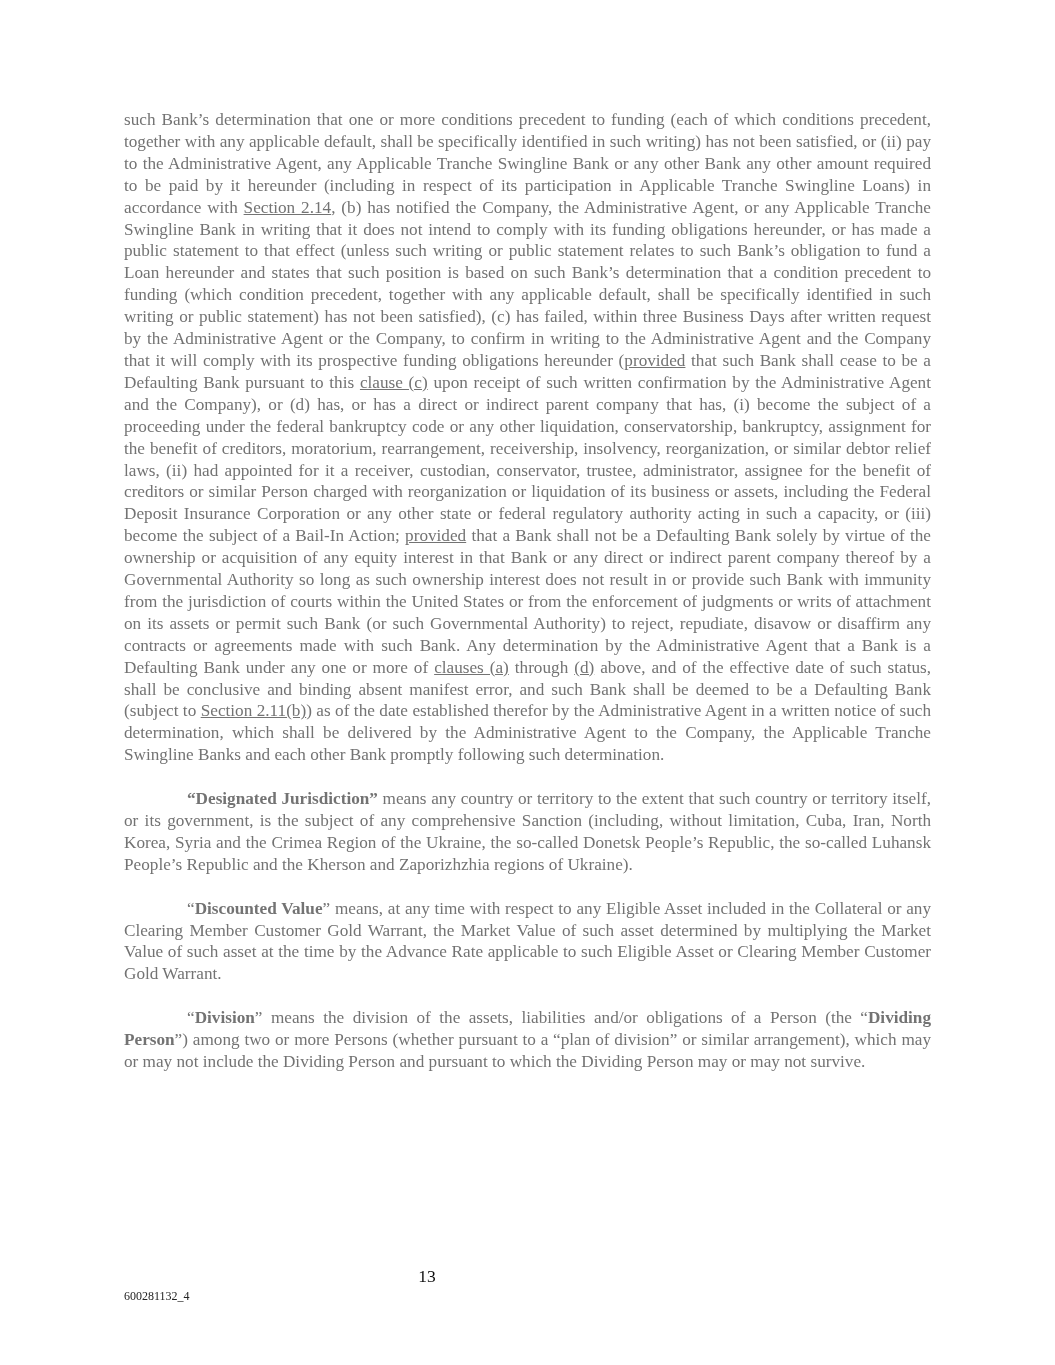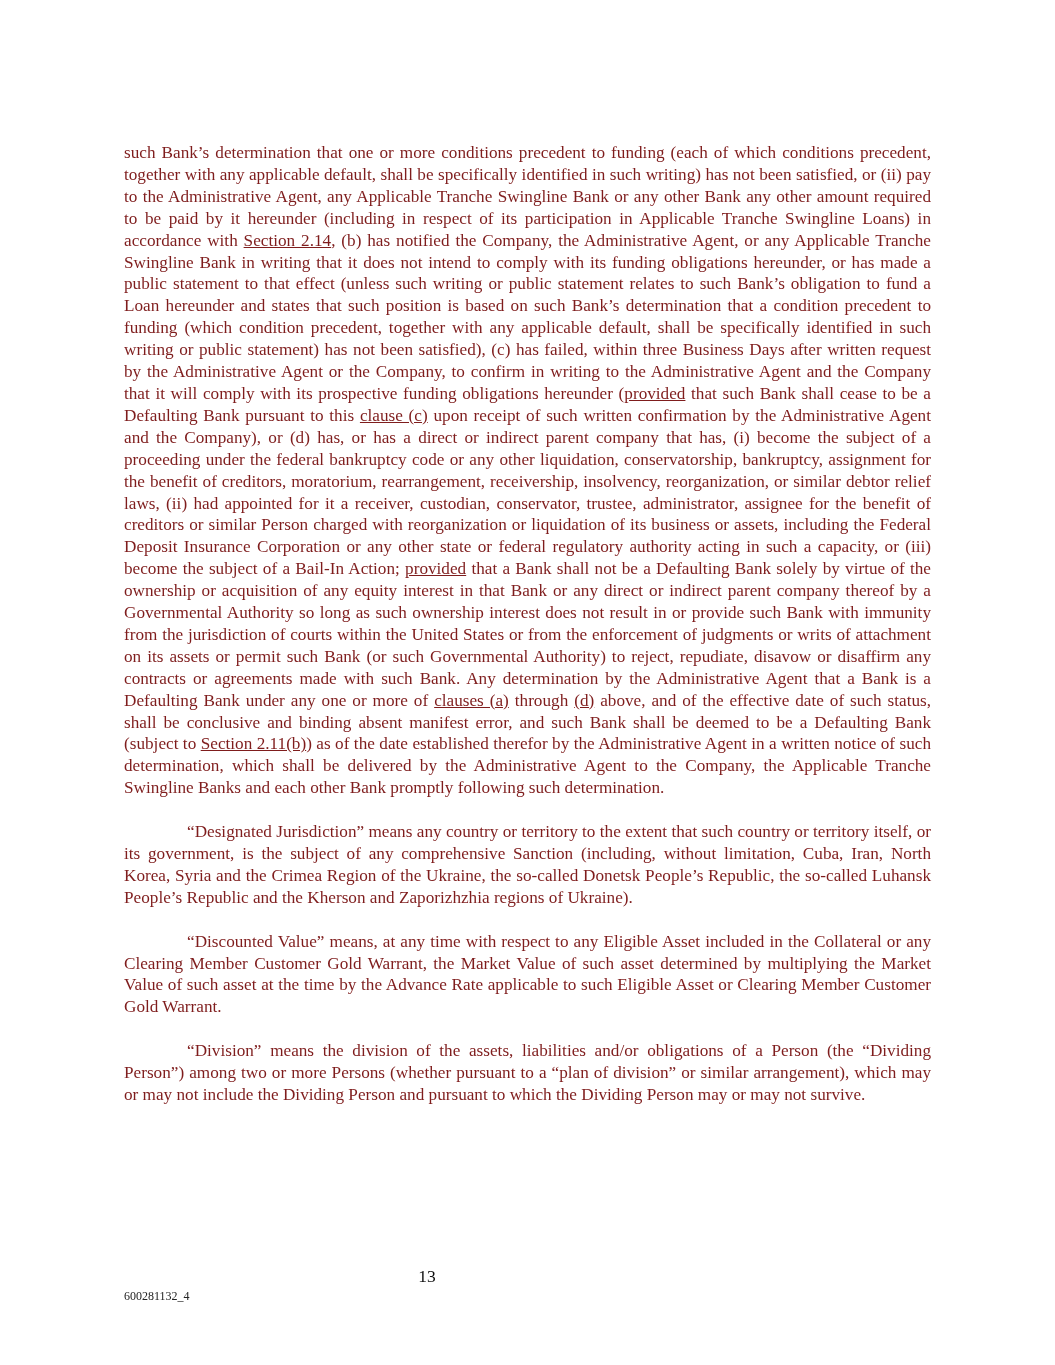--- a/index.html
+++ b/index.html
@@ -1,26 +1,26 @@
 <!DOCTYPE html>
 <html><head>
 <meta charset="utf-8">
 <style>
   html, body { margin: 0; padding: 0; background: #ffffff; }
   body { width: 1055px; height: 1365px; position: relative; overflow: hidden; }
   .page {
-    position: absolute; left: 124px; top: 142px; width: 807px;
+    position: absolute; left: 124px; top: 109px; width: 807px;
     font-family: "Liberation Serif", "DejaVu Serif", serif;
-    font-size: 17.2px; line-height: 21.9px; color: #7f1d1d;
+    font-size: 17.2px; line-height: 21.9px; color: #737373;
     text-align: justify;
   }
   .para { margin: 0 0 21.9px 0; }
   .indent { text-indent: 63px; }
   .u { text-decoration: underline; }
-  .b { font-weight: normal; margin-top: 37px; }
+  .b { font-weight: bold; margin-top: 37px; }
   .pagenum {
     position: absolute; top: 1266px; left: 0; width: 854px; text-align: center;
     font-family: "Liberation Serif", "DejaVu Serif", serif; font-size: 17.5px; color: #111;
   }
   .docid {
     position: absolute; top: 1289px; left: 124px;
     font-family: "Liberation Serif", "DejaVu Serif", serif; font-size: 12px; color: #222;
   }
 </style>
 </head>

